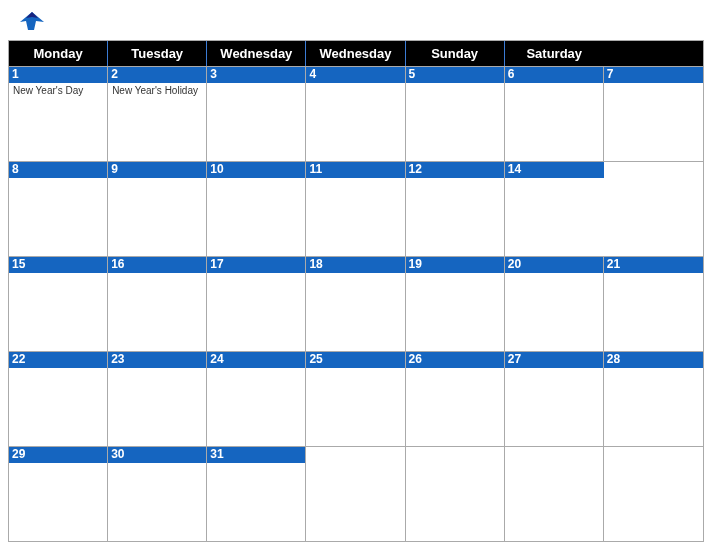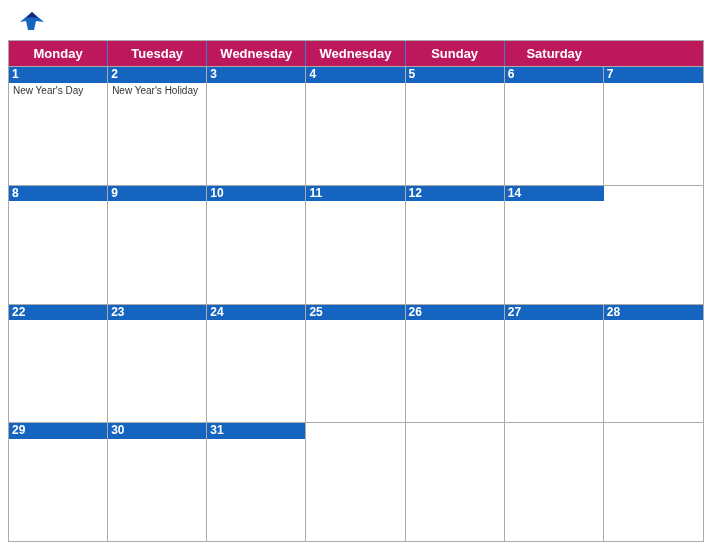--- a/index.html
+++ b/index.html
@@ -56,21 +56,21 @@
     .calendar {
       flex: 1;
       border: 1px solid #aaa;
       margin: 0 8px 8px 8px;
       display: flex;
       flex-direction: column;
     }
     .cal-header {
       display: grid;
       grid-template-columns: repeat(7, 1fr);
-      background: #be185d;
+      background: #000000;
     }
     .cal-header-cell {
       color: #fff;
       text-align: center;
       font-size: 13px;
       font-weight: bold;
       padding: 5px 2px;
       border-right: 1px solid #3a7bd5;
     }
     .cal-header-cell:last-child {
@@ -188,20 +188,43 @@
           </div>
           <div class="cal-cell">
             <div class="cell-date header-bg">12</div>
           </div>
           <div class="cal-cell">
             <div class="cell-date header-bg">14</div>
           </div>
         </div>
         <div class="cal-week">
           <div class="cal-cell">
+            <div class="cell-date header-bg">15</div>
+          </div>
+          <div class="cal-cell">
+            <div class="cell-date header-bg">16</div>
+          </div>
+          <div class="cal-cell">
+            <div class="cell-date header-bg">17</div>
+          </div>
+          <div class="cal-cell">
+            <div class="cell-date header-bg">18</div>
+          </div>
+          <div class="cal-cell">
+            <div class="cell-date header-bg">19</div>
+          </div>
+          <div class="cal-cell">
+            <div class="cell-date header-bg">20</div>
+          </div>
+          <div class="cal-cell">
+            <div class="cell-date header-bg">21</div>
+          </div>
+        </div>
+        <div class="cal-week">
+          <div class="cal-cell">
             <div class="cell-date header-bg">22</div>
           </div>
           <div class="cal-cell">
             <div class="cell-date header-bg">23</div>
           </div>
           <div class="cal-cell">
             <div class="cell-date header-bg">24</div>
           </div>
           <div class="cal-cell">
             <div class="cell-date header-bg">25</div>

